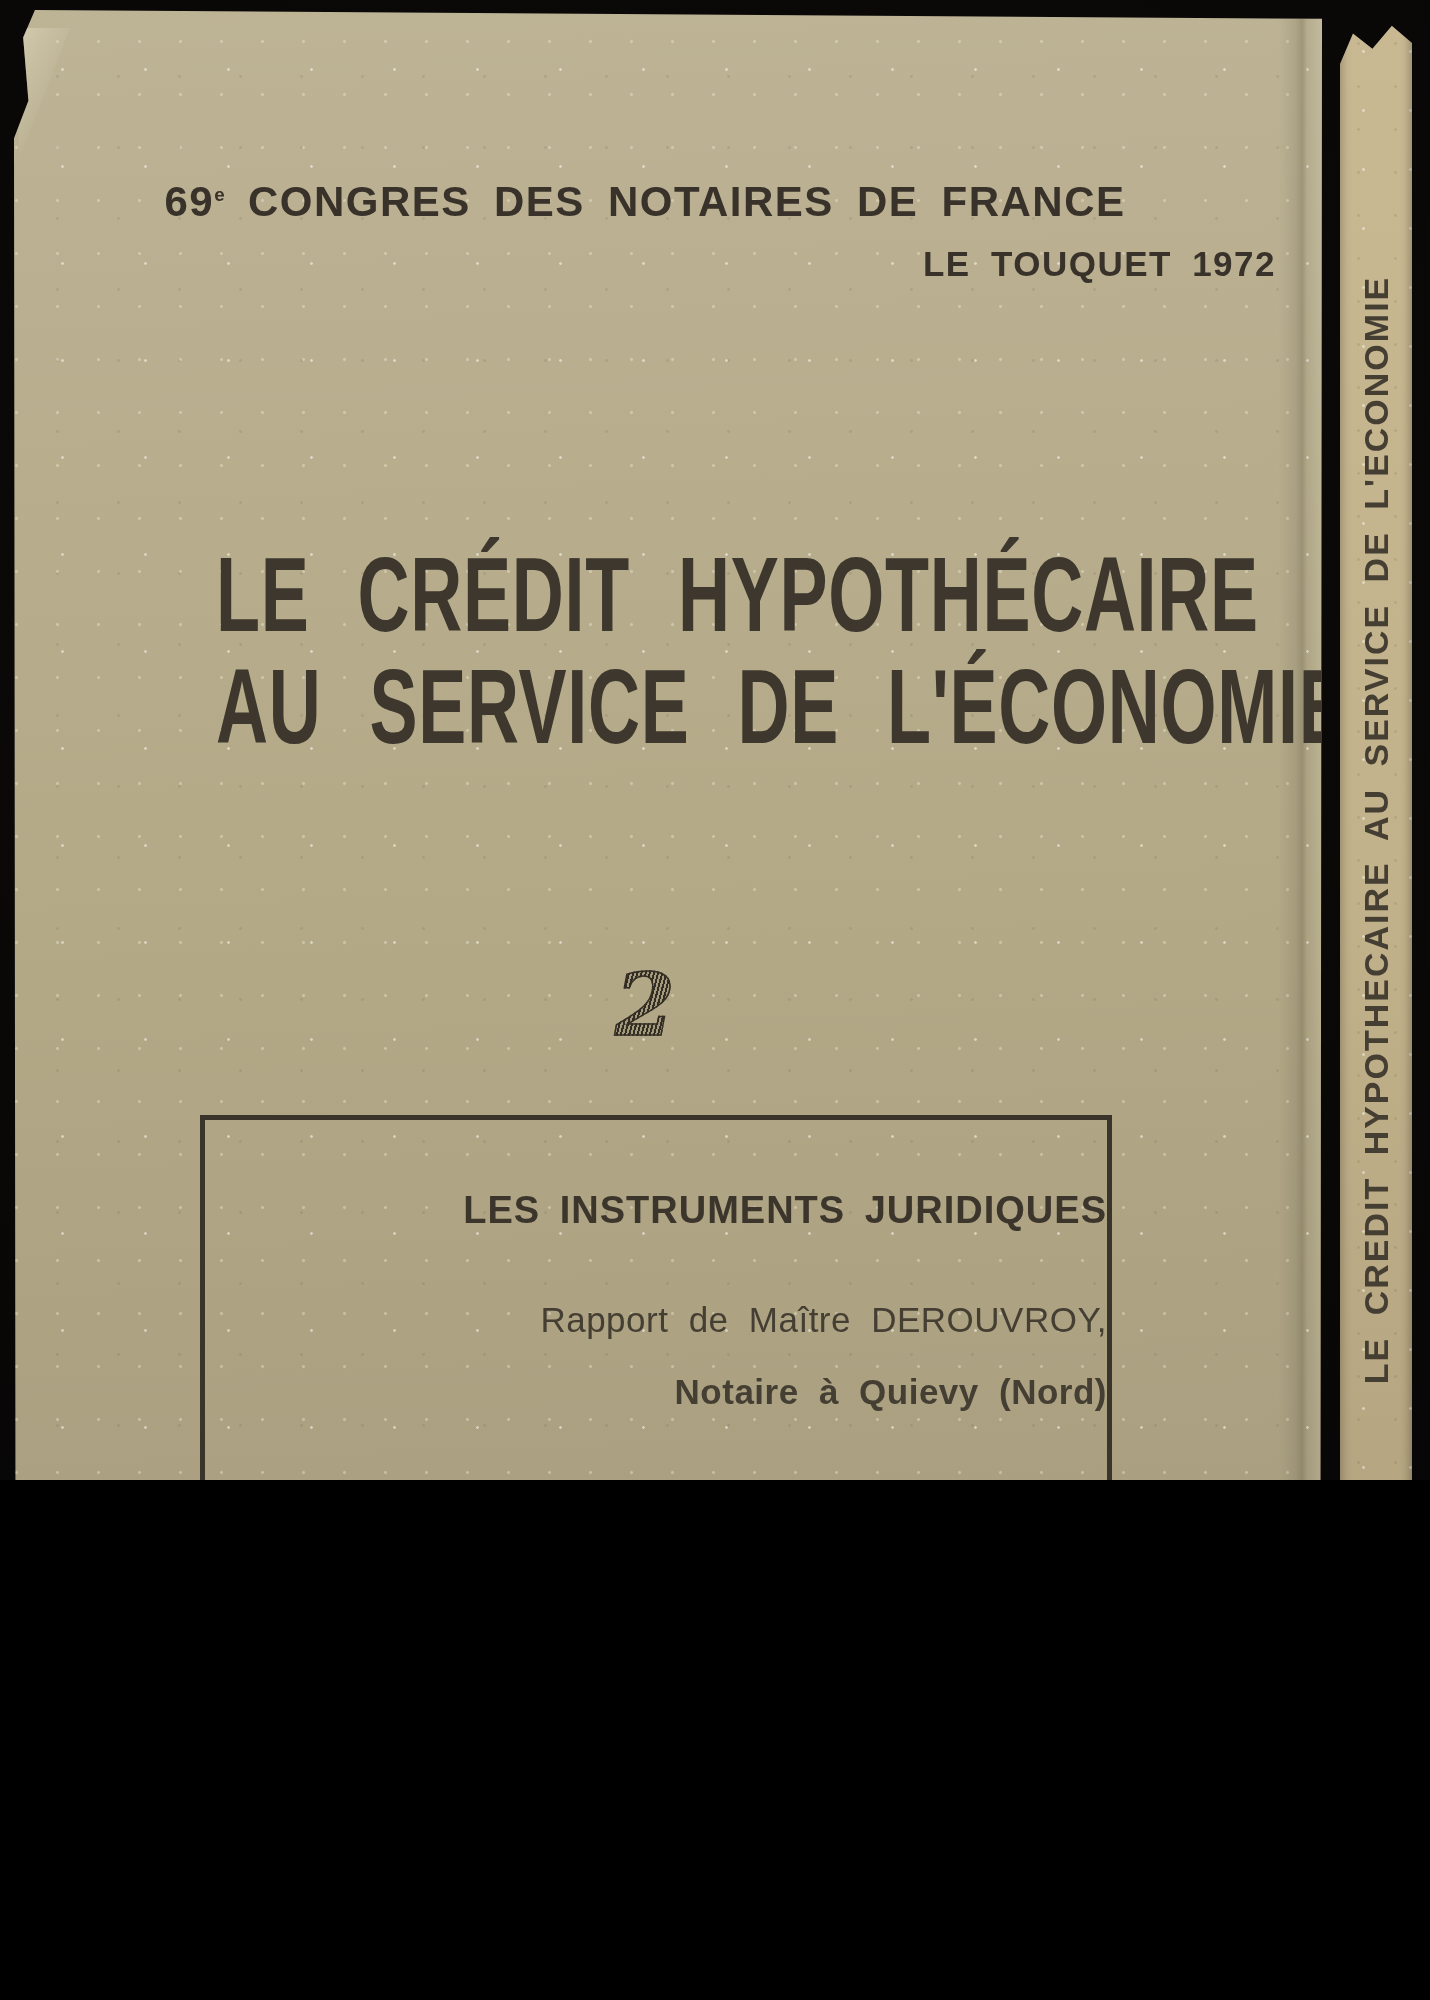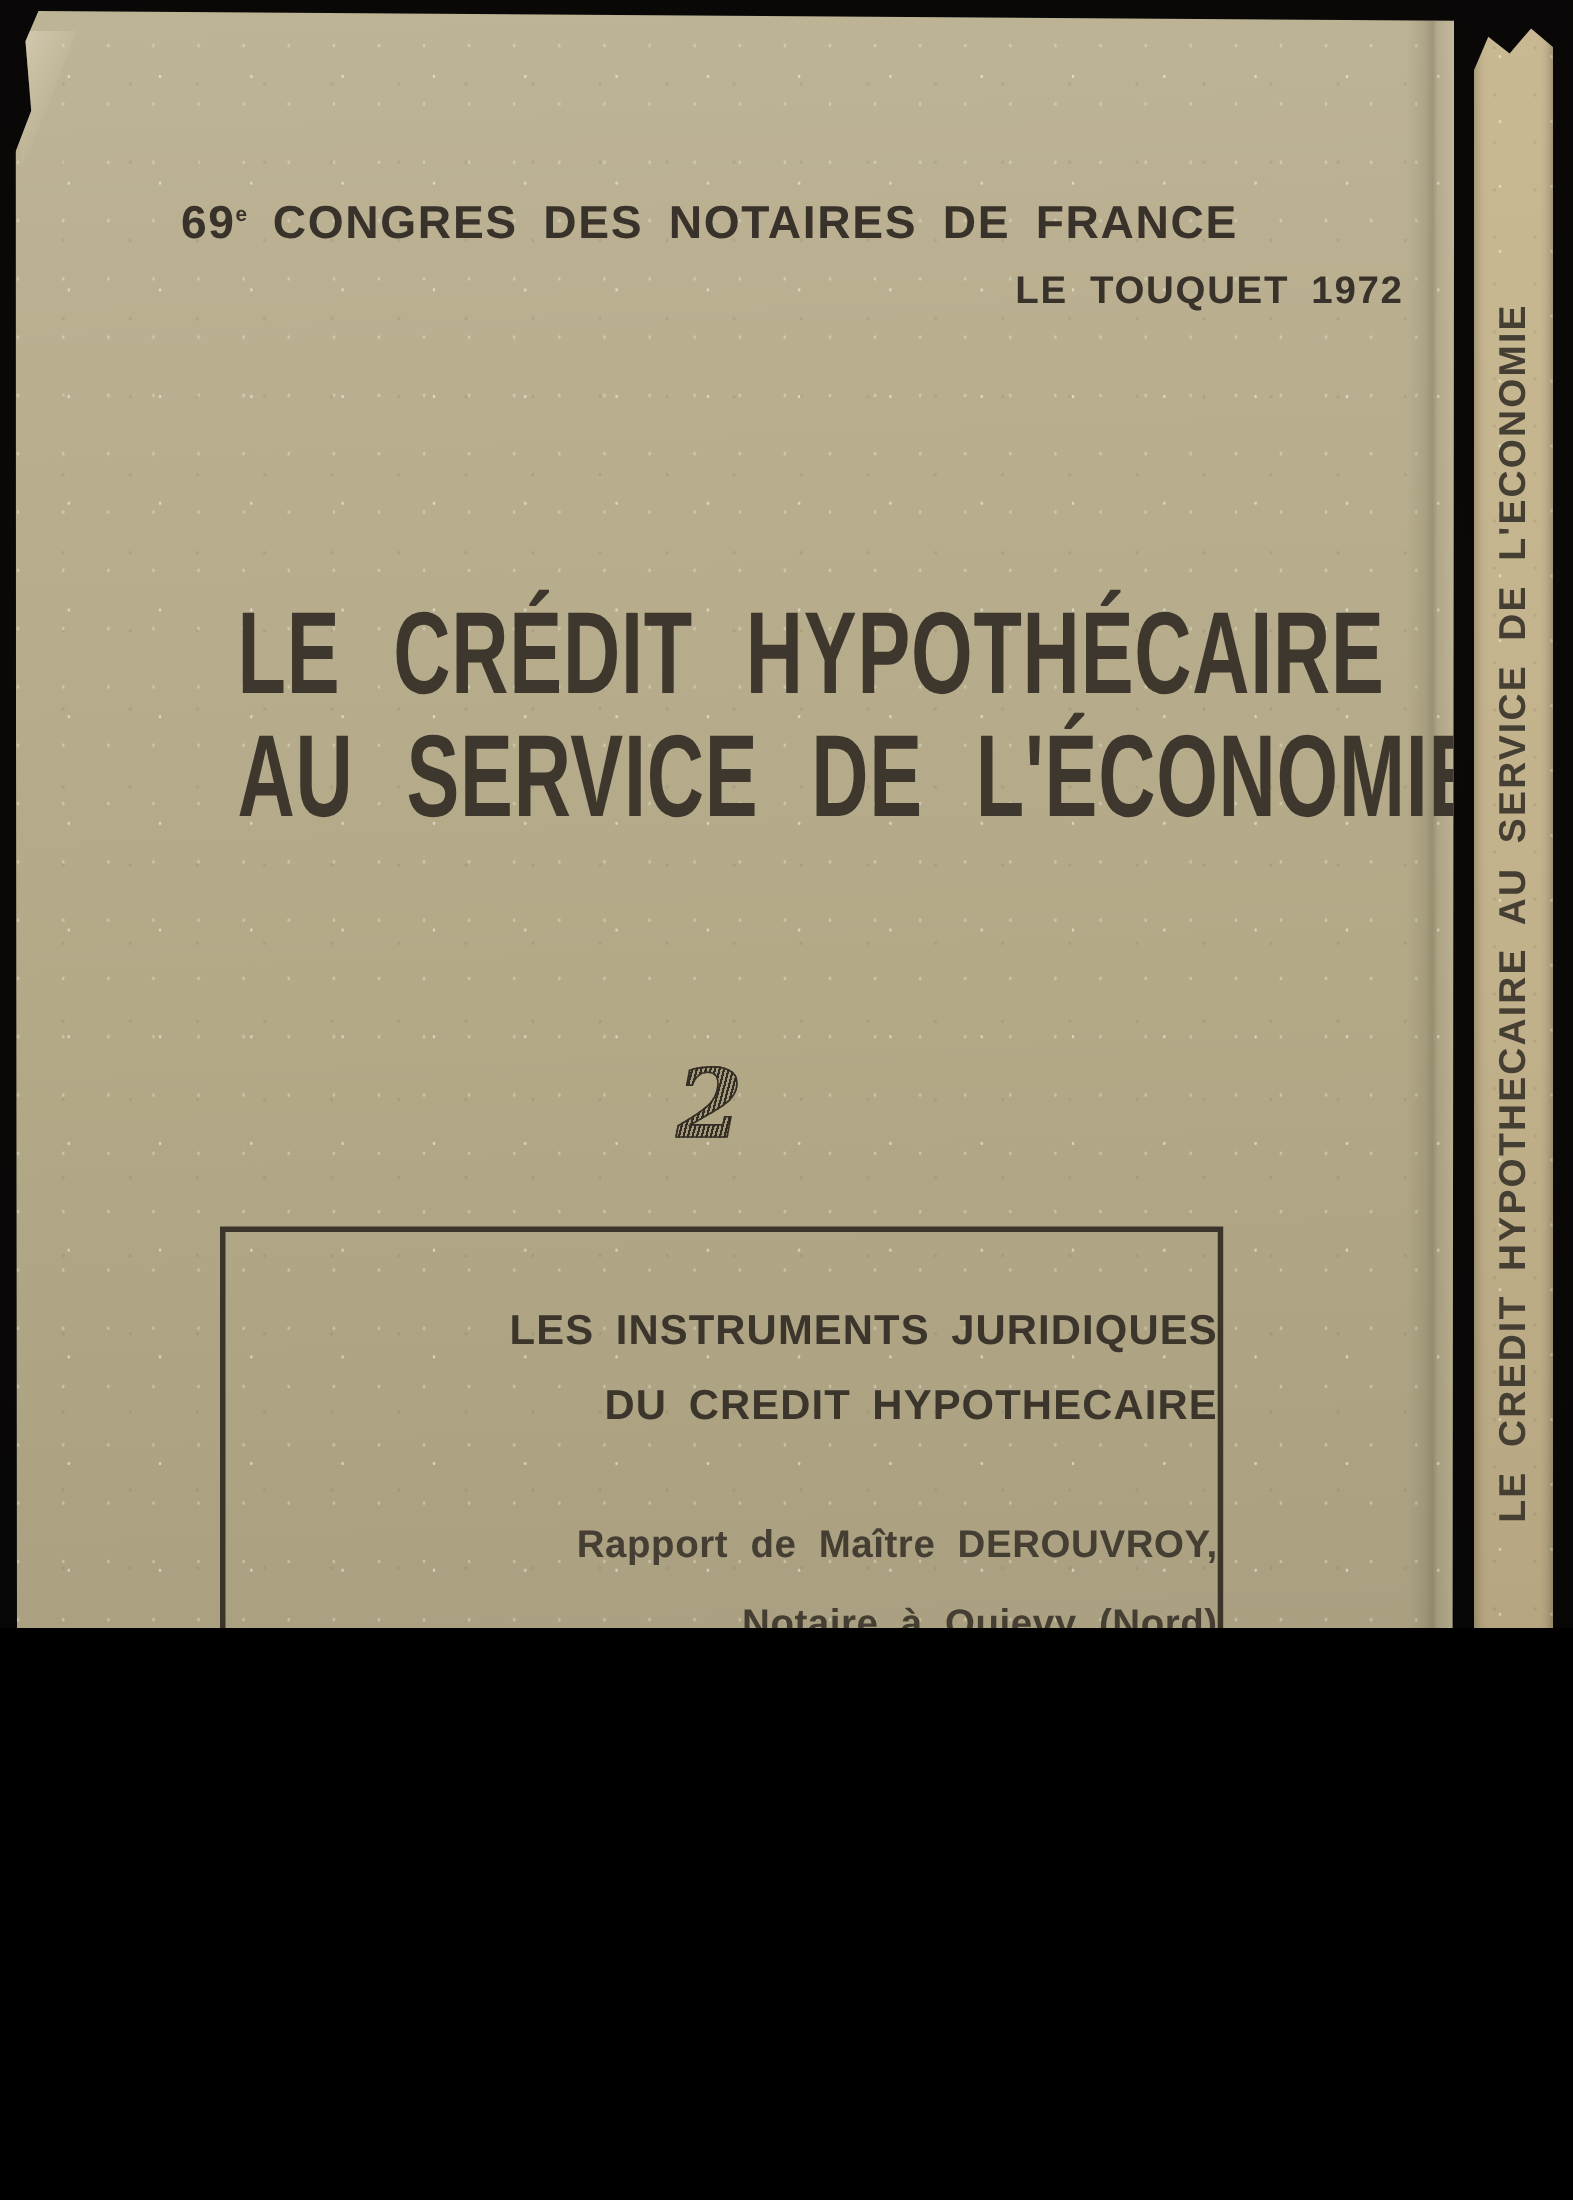--- a/index.html
+++ b/index.html
@@ -72,21 +72,21 @@
     position:absolute; left:186px; top:1105px; width:902px; height:420px;
     border:5px solid #3a342a;
     display:flex; flex-direction:column; align-items:flex-end;
     padding-top:56px; box-sizing:content-box;
   }
   .report-heading{
     font-size:38px; font-weight:bold; color:#3b352c;
     letter-spacing:1px; word-spacing:8px; line-height:68px; white-space:nowrap;
   }
   .report-author{
-    margin-top:72px; font-size:35px; font-weight:bold; color:#453e33;
+    margin-top:56px; font-size:35px; font-weight:normal; color:#453e33;
     letter-spacing:0.5px; word-spacing:10px; white-space:nowrap;
   }
   .report-location{
     margin-top:32px; font-size:35px; font-weight:bold; color:#453e33;
     letter-spacing:0.5px; word-spacing:10px; white-space:nowrap;
   }
 
   
   .spine{
     position:absolute; left:1340px; top:22px; width:72px; height:1908px;
@@ -150,21 +150,20 @@
 
       <div class="main-title">
         <div>LE CRÉDIT HYPOTHÉCAIRE</div>
         <div>AU SERVICE DE L'ÉCONOMIE</div>
       </div>
 
       <div class="volume-2 striped-numeral">2</div>
 
       <div class="report-box">
         <div class="report-heading">LES INSTRUMENTS JURIDIQUES</div>
-        <div class="report-heading">DU CREDIT HYPOTHECAIRE</div>
         <div class="report-author">Rapport de Maître DEROUVROY,</div>
         <div class="report-location">Notaire à Quievy (Nord)</div>
       </div>
 
     </div>
   </div>
 
   <div class="spine">
     <div class="spine-title">LE CREDIT HYPOTHECAIRE AU SERVICE DE L'ECONOMIE</div>
     <div class="spine-volume striped-numeral">3</div>

